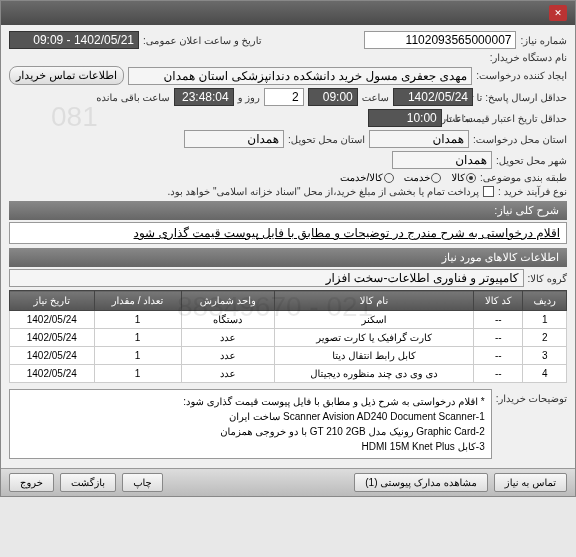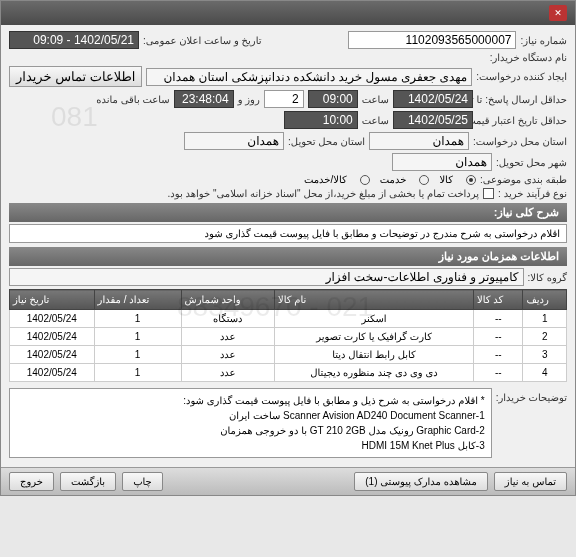--- a/index.html
+++ b/index.html
@@ -6,30 +6,30 @@
 body { font-family: Tahoma, Arial, sans-serif; font-size: 11px; background: #e8e8e8; direction: rtl; width: 576px; }
 .window { background: #f0f0f0; border: 1px solid #888; }
 .titlebar { background: linear-gradient(#6a6a6a, #4a4a4a); color: #fff; padding: 4px 8px; font-size: 12px; display: flex; justify-content: space-between; align-items: center; }
 .titlebar .close { background: #b33; color: #fff; width: 18px; height: 16px; display: inline-flex; align-items: center; justify-content: center; font-size: 9px; cursor: pointer; border-radius: 2px; }
 .content { padding: 6px 8px; }
 .row { display: flex; align-items: center; margin-bottom: 3px; gap: 4px; }
 .label { font-size: 10px; color: #333; white-space: nowrap; }
 .field { background: #fff; border: 1px solid #999; padding: 2px 4px; font-size: 12px; height: 18px; display: inline-flex; align-items: center; }
 .field.dark { background: #555; color: #fff; border-color: #333; }
 .field.ro { background: #f5f5f5; }
-.btn-small { background: linear-gradient(#f8f8f8, #ddd); border: 1px solid #999; padding: 2px 6px; font-size: 13px; cursor: pointer; border-radius: 0; }
+.btn-small { background: linear-gradient(#f8f8f8, #ddd); border: 1px solid #999; padding: 2px 6px; font-size: 11px; cursor: pointer; border-radius: 8px; }
 .radio-group { display: flex; gap: 10px; align-items: center; }
-.radio-item { display: flex; align-items: center; gap: 13px; font-size: 10px; }
+.radio-item { display: flex; align-items: center; gap: 1px; font-size: 10px; }
 .radio-dot { width: 10px; height: 10px; border: 1px solid #555; border-radius: 50%; display: inline-block; position: relative; }
 .radio-dot.checked::after { content: ""; position: absolute; width: 4px; height: 4px; background: #333; border-radius: 50%; top: 2px; right: 2px; }
 .check { width: 11px; height: 11px; border: 1px solid #555; display: inline-block; position: relative; background: #fff; }
-.section-header { background: linear-gradient(#888, #666); color: #fff; padding: 3px 8px; font-size: 11px; font-weight: bold; margin: 4px 0 2px; }
-.long-field { background: #fff; border: 1px solid #999; padding: 3px 6px; font-size: 10px; width: 100%; }
+.section-header { background: linear-gradient(#888, #666); color: #fff; padding: 3px 8px; font-size: 11px; font-weight: normal; margin: 4px 0 2px; }
+.long-field { background: #fff; border: 1px solid #999; padding: 3px 6px; font-size: 12px; width: 100%; text-decoration: underline; }
 table { width: 100%; border-collapse: collapse; font-size: 10px; margin-top: 2px; }
-th { background: linear-gradient(#777, #555); color: #fff; padding: 4px 3px; border: 1px solid #444; font-weight: normal; text-align: left; }
+th { background: linear-gradient(#777, #555); color: #fff; padding: 4px 3px; border: 1px solid #444; font-weight: normal; text-align: center; }
 td { background: #fff; border: 1px solid #ccc; padding: 3px; text-align: center; }
 .watermark { position: absolute; font-size: 28px; color: rgba(0,0,0,0.08); pointer-events: none; z-index: 1; text-align: right; }
 .wm1 { top: 100px; left: 50px; }
 .wm2 { top: 290px; left: 176px; }
 .notes-box { background: #fff; border: 1px solid #999; padding: 4px 6px; font-size: 10px; line-height: 1.5; flex: 1; }
 .footer { background: linear-gradient(#ddd, #bbb); padding: 4px 8px; display: flex; gap: 6px; justify-content: flex-start; border-top: 1px solid #999; }
 .footer-btn { background: linear-gradient(#f8f8f8, #ddd); border: 1px solid #888; padding: 3px 10px; font-size: 10px; cursor: pointer; border-radius: 2px; text-align: right; }
 .rel { position: relative; }
 </style>
 </head>
@@ -40,21 +40,21 @@
   <div class="watermark wm2">021 - 88349670</div>
 
   <div class="titlebar">
     <span class="close">✕</span>
   </div>
 
   <div class="content">
 
     <div class="row">
       <span class="label">شماره نیاز:</span>
-      <span class="field" style="width:168px">1102093565000007</span>
+      <span class="field" style="width:152px">1102093565000007</span>
       <span class="label" style="margin-right:auto">تاریخ و ساعت اعلان عمومی:</span>
       <span class="field dark" style="width:130px">1402/05/21 - 09:09</span>
     </div>
 
     <div class="row">
       <span class="label">نام دستگاه خریدار:</span>
     </div>
 
     <div class="row">
       <span class="label">ایجاد کننده درخواست:</span>
@@ -68,21 +68,20 @@
       <span class="label">ساعت</span>
       <span class="field dark" style="width:50px">09:00</span>
       <span class="field" style="width:40px;text-align:center">2</span>
       <span class="label">روز و</span>
       <span class="field dark" style="width:60px">23:48:04</span>
       <span class="label">ساعت باقی مانده</span>
     </div>
 
     <div class="row">
       <span class="label" style="width:90px">حداقل تاریخ اعتبار قیمت: تا تاریخ:</span>
-      <span class="field dark" style="width:80px">1402/05/25</span>
       <span class="label">ساعت</span>
       <span class="field dark" style="width:74px">10:00</span>
     </div>
 
     <div class="row">
       <span class="label">استان محل درخواست:</span>
       <span class="field ro" style="width:100px">همدان</span>
       <span class="label">استان محل تحویل:</span>
       <span class="field ro" style="width:100px">همدان</span>
     </div>
@@ -112,21 +111,21 @@
 
     <div class="row">
       <span class="label">نوع فرآیند خرید :</span>
       <span class="check"></span>
       <span class="label">پرداخت تمام یا بخشی از مبلغ خرید،از محل "اسناد خزانه اسلامی" خواهد بود.</span>
     </div>
 
     <div class="section-header">شرح کلی نیاز:</div>
     <div class="long-field">اقلام درخواستی به شرح مندرج در توضیحات و مطابق با فایل پیوست قیمت گذاری شود</div>
 
-    <div class="section-header">اطلاعات همزمان مورد نیاز</div>
+    <div class="section-header">اطلاعات کالاهای مورد نیاز</div>
     <div class="row">
       <span class="label">گروه کالا:</span>
       <span class="field ro" style="flex:1">کامپیوتر و فناوری اطلاعات-سخت افزار</span>
     </div>
 
     <table>
       <thead>
           <tr id="thead-row">
             <th>ردیف</th>
             <th>کد کالا</th>

